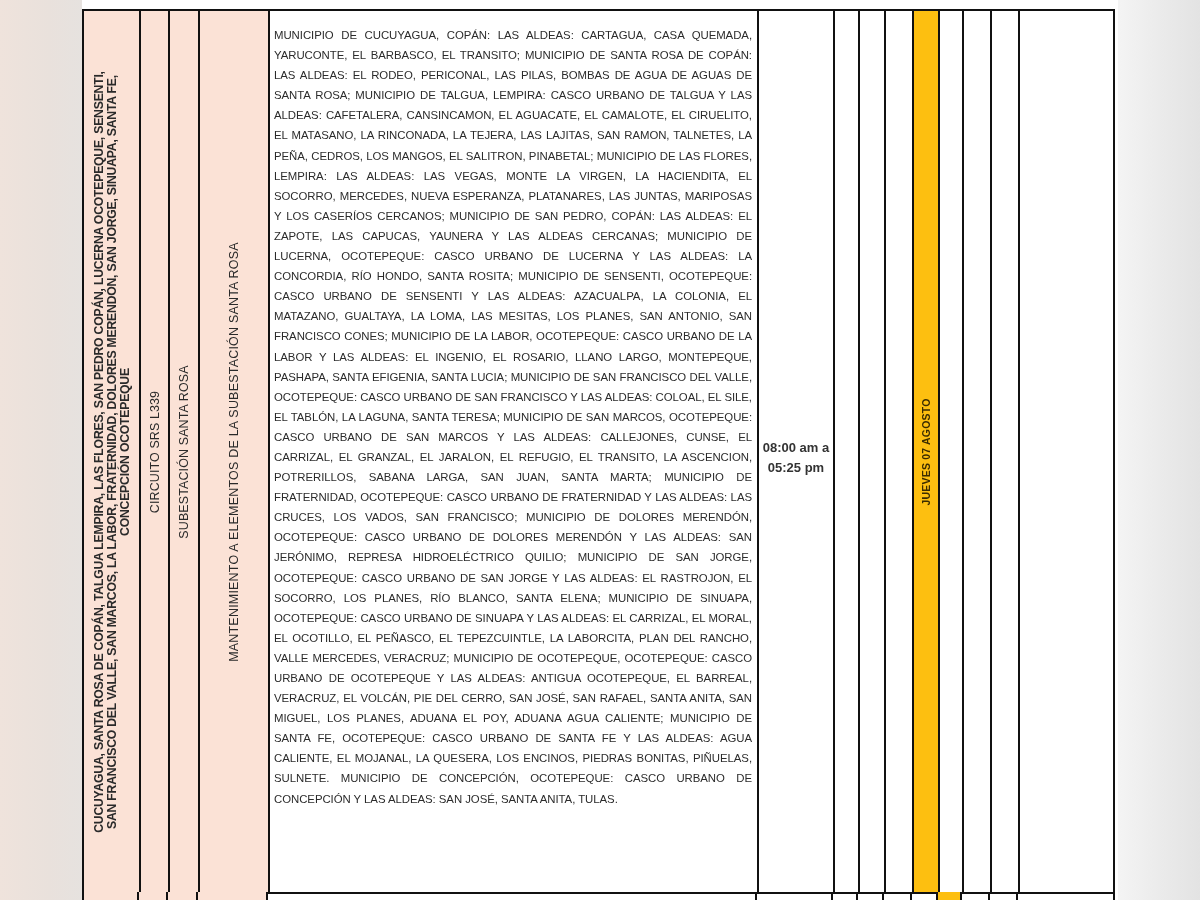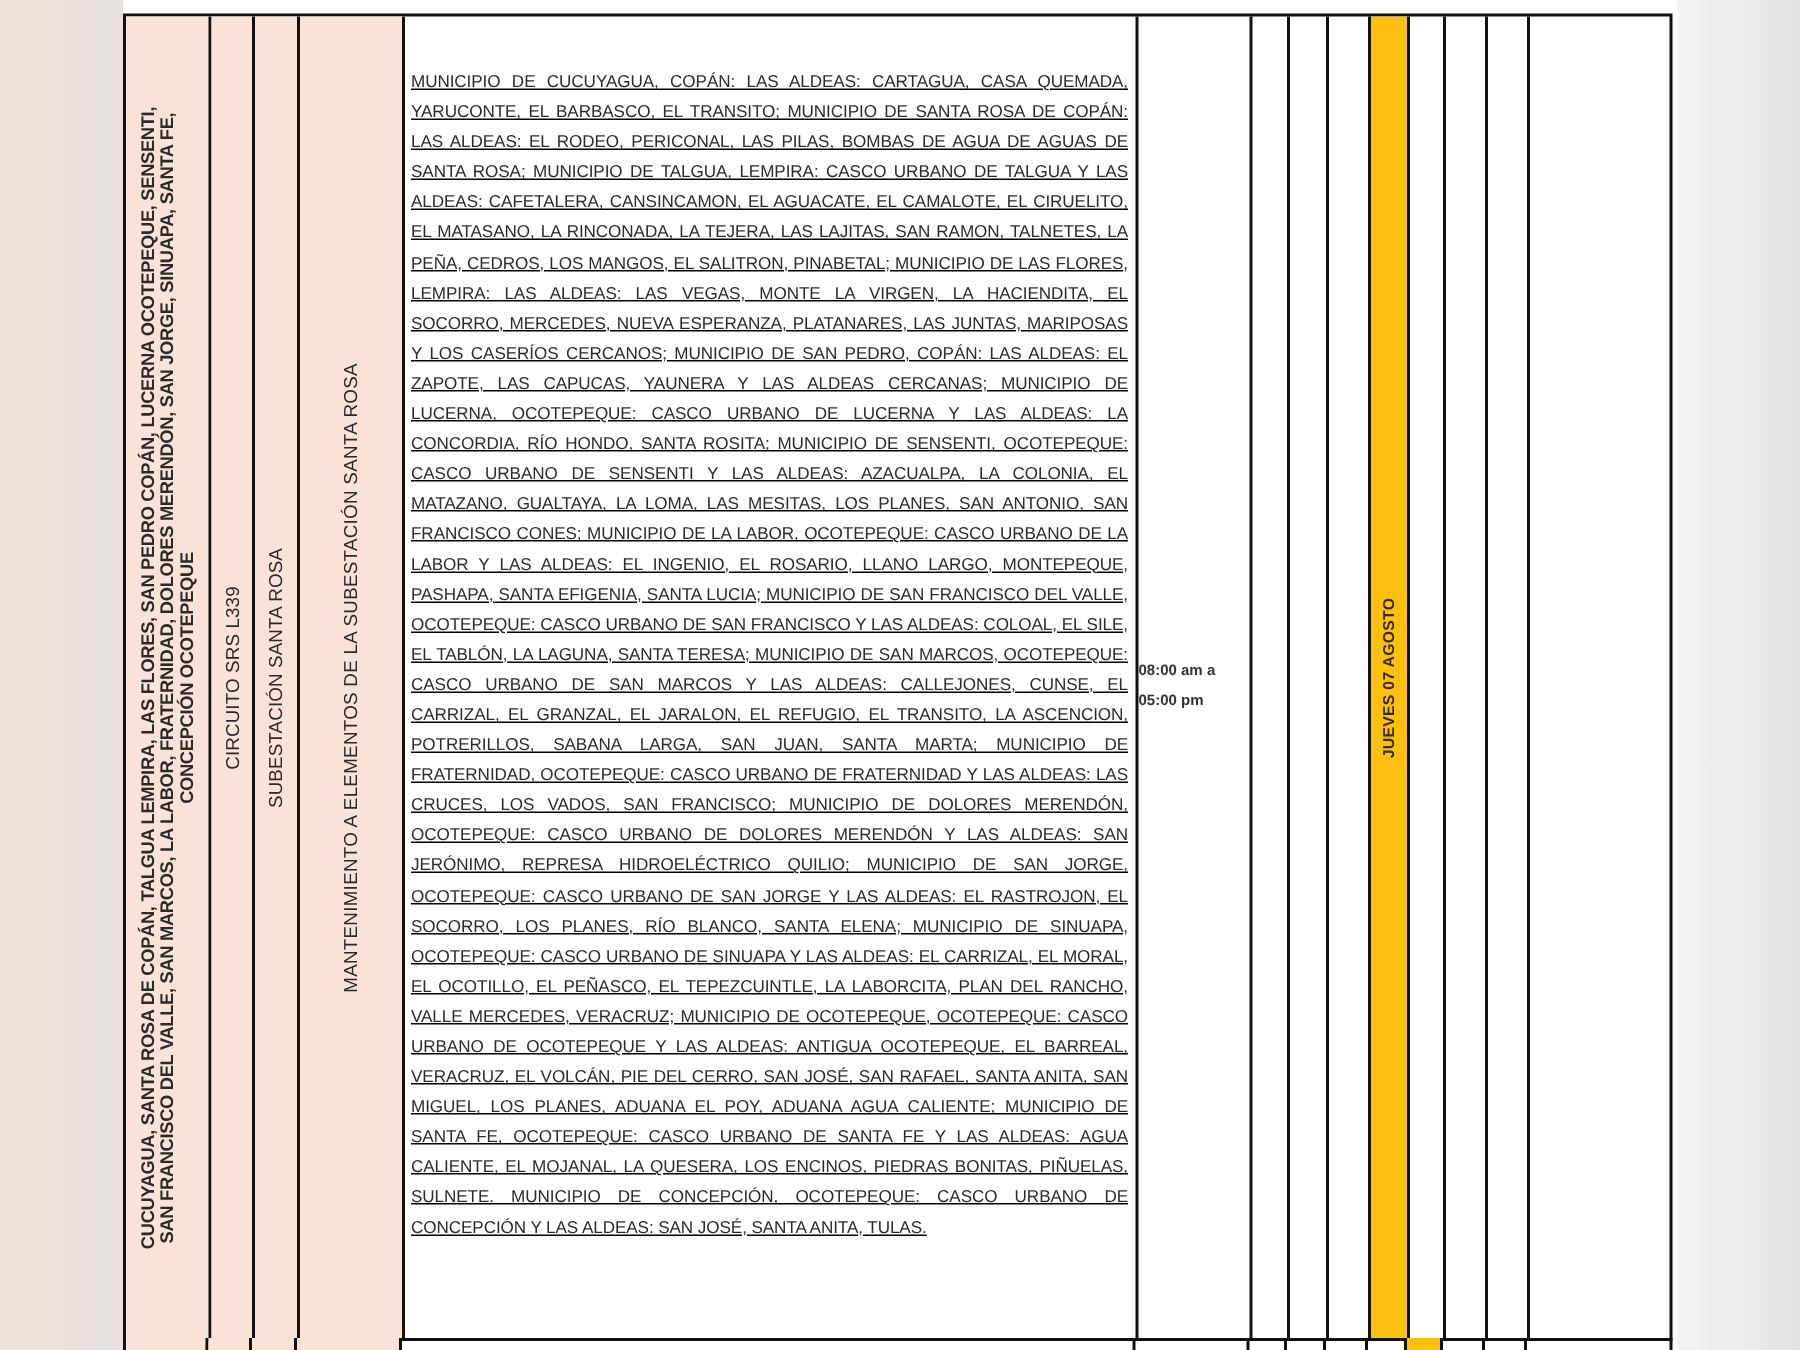--- a/index.html
+++ b/index.html
@@ -72,37 +72,36 @@
     .c-places .rot span { display: block; }
     .c-circuit .rot, .c-substation .rot {
       font-size: 12.5px;
       letter-spacing: 0.1px;
     }
     .c-work .rot {
       font-size: 12.5px;
       letter-spacing: 0.2px;
     }
     .c-desc {
-      padding: 34px 5px 0 4px;
-      text-decoration: underline;
+      padding: 14px 5px 0 4px;
     }
     .desc-text {
       font-size: 11.4px;
       line-height: 20.1px;
       color: #2b2b2b;
       text-align: justify;
       letter-spacing: -0.05px;
       margin: 0;
     }
     .c-time .time {
       position: absolute;
       left: 0; right: 0;
       top: 427px;
-      text-align: left;
-      font-size: 10px;
+      text-align: center;
+      font-size: 13px;
       font-weight: bold;
       line-height: 20px;
       color: #333;
     }
     .c-date .rot {
       font-weight: bold;
       font-size: 10.5px;
       color: #3a2c00;
       letter-spacing: 0.2px;
     }
@@ -173,21 +172,21 @@
     <div class="rot">MANTENIMIENTO A ELEMENTOS DE LA SUBESTACIÓN SANTA ROSA</div>
   </div>
 
   <div class="col c-desc" style="left:186px; width:489px;">
     <p class="desc-text">MUNICIPIO DE CUCUYAGUA, COPÁN: LAS ALDEAS: CARTAGUA, CASA QUEMADA, YARUCONTE, EL BARBASCO, EL TRANSITO; MUNICIPIO DE SANTA ROSA DE COPÁN: LAS ALDEAS: EL RODEO, PERICONAL, LAS PILAS, BOMBAS DE AGUA DE AGUAS DE SANTA ROSA; MUNICIPIO DE TALGUA, LEMPIRA: CASCO URBANO DE TALGUA Y LAS ALDEAS: CAFETALERA, CANSINCAMON, EL AGUACATE, EL CAMALOTE, EL CIRUELITO, EL MATASANO, LA RINCONADA, LA TEJERA, LAS LAJITAS, SAN RAMON, TALNETES, LA PEÑA, CEDROS, LOS MANGOS, EL SALITRON, PINABETAL; MUNICIPIO DE LAS FLORES, LEMPIRA: LAS ALDEAS: LAS VEGAS, MONTE LA VIRGEN, LA HACIENDITA, EL SOCORRO, MERCEDES, NUEVA ESPERANZA, PLATANARES, LAS JUNTAS, MARIPOSAS Y LOS CASERÍOS CERCANOS; MUNICIPIO DE SAN PEDRO, COPÁN: LAS ALDEAS: EL ZAPOTE, LAS CAPUCAS, YAUNERA Y LAS ALDEAS CERCANAS; MUNICIPIO DE LUCERNA, OCOTEPEQUE: CASCO URBANO DE LUCERNA Y LAS ALDEAS: LA CONCORDIA, RÍO HONDO, SANTA ROSITA; MUNICIPIO DE SENSENTI, OCOTEPEQUE: CASCO URBANO DE SENSENTI Y LAS ALDEAS: AZACUALPA, LA COLONIA, EL MATAZANO, GUALTAYA, LA LOMA, LAS MESITAS, LOS PLANES, SAN ANTONIO, SAN FRANCISCO CONES; MUNICIPIO DE LA LABOR, OCOTEPEQUE: CASCO URBANO DE LA LABOR Y LAS ALDEAS: EL INGENIO, EL ROSARIO, LLANO LARGO, MONTEPEQUE, PASHAPA, SANTA EFIGENIA, SANTA LUCIA; MUNICIPIO DE SAN FRANCISCO DEL VALLE, OCOTEPEQUE: CASCO URBANO DE SAN FRANCISCO Y LAS ALDEAS: COLOAL, EL SILE, EL TABLÓN, LA LAGUNA, SANTA TERESA; MUNICIPIO DE SAN MARCOS, OCOTEPEQUE: CASCO URBANO DE SAN MARCOS Y LAS ALDEAS: CALLEJONES, CUNSE, EL CARRIZAL, EL GRANZAL, EL JARALON, EL REFUGIO, EL TRANSITO, LA ASCENCION, POTRERILLOS, SABANA LARGA, SAN JUAN, SANTA MARTA; MUNICIPIO DE FRATERNIDAD, OCOTEPEQUE: CASCO URBANO DE FRATERNIDAD Y LAS ALDEAS: LAS CRUCES, LOS VADOS, SAN FRANCISCO; MUNICIPIO DE DOLORES MERENDÓN, OCOTEPEQUE: CASCO URBANO DE DOLORES MERENDÓN Y LAS ALDEAS: SAN JERÓNIMO, REPRESA HIDROELÉCTRICO QUILIO; MUNICIPIO DE SAN JORGE, OCOTEPEQUE: CASCO URBANO DE SAN JORGE Y LAS ALDEAS: EL RASTROJON, EL SOCORRO, LOS PLANES, RÍO BLANCO, SANTA ELENA; MUNICIPIO DE SINUAPA, OCOTEPEQUE: CASCO URBANO DE SINUAPA Y LAS ALDEAS: EL CARRIZAL, EL MORAL, EL OCOTILLO, EL PEÑASCO, EL TEPEZCUINTLE, LA LABORCITA, PLAN DEL RANCHO, VALLE MERCEDES, VERACRUZ; MUNICIPIO DE OCOTEPEQUE, OCOTEPEQUE: CASCO URBANO DE OCOTEPEQUE Y LAS ALDEAS: ANTIGUA OCOTEPEQUE, EL BARREAL, VERACRUZ, EL VOLCÁN, PIE DEL CERRO, SAN JOSÉ, SAN RAFAEL, SANTA ANITA, SAN MIGUEL, LOS PLANES, ADUANA EL POY, ADUANA AGUA CALIENTE; MUNICIPIO DE SANTA FE, OCOTEPEQUE: CASCO URBANO DE SANTA FE Y LAS ALDEAS: AGUA CALIENTE, EL MOJANAL, LA QUESERA, LOS ENCINOS, PIEDRAS BONITAS, PIÑUELAS, SULNETE. MUNICIPIO DE CONCEPCIÓN, OCOTEPEQUE: CASCO URBANO DE CONCEPCIÓN Y LAS ALDEAS: SAN JOSÉ, SANTA ANITA, TULAS.</p>
   </div>
 
   <div class="col c-time" style="left:675px; width:76px;">
     <div class="time">
       <div>08:00 am a</div>
-      <div>05:00 pm</div>
+      <div>05:25 pm</div>
     </div>
   </div>
 
   <div class="col" style="left:751px; width:25px;"></div>
   <div class="col" style="left:776px; width:26px;"></div>
   <div class="col" style="left:802px; width:28px;"></div>
 
   <div class="col yellow c-date" style="left:830px; width:26px;">
     <div class="rot">JUEVES 07 AGOSTO</div>
   </div>

